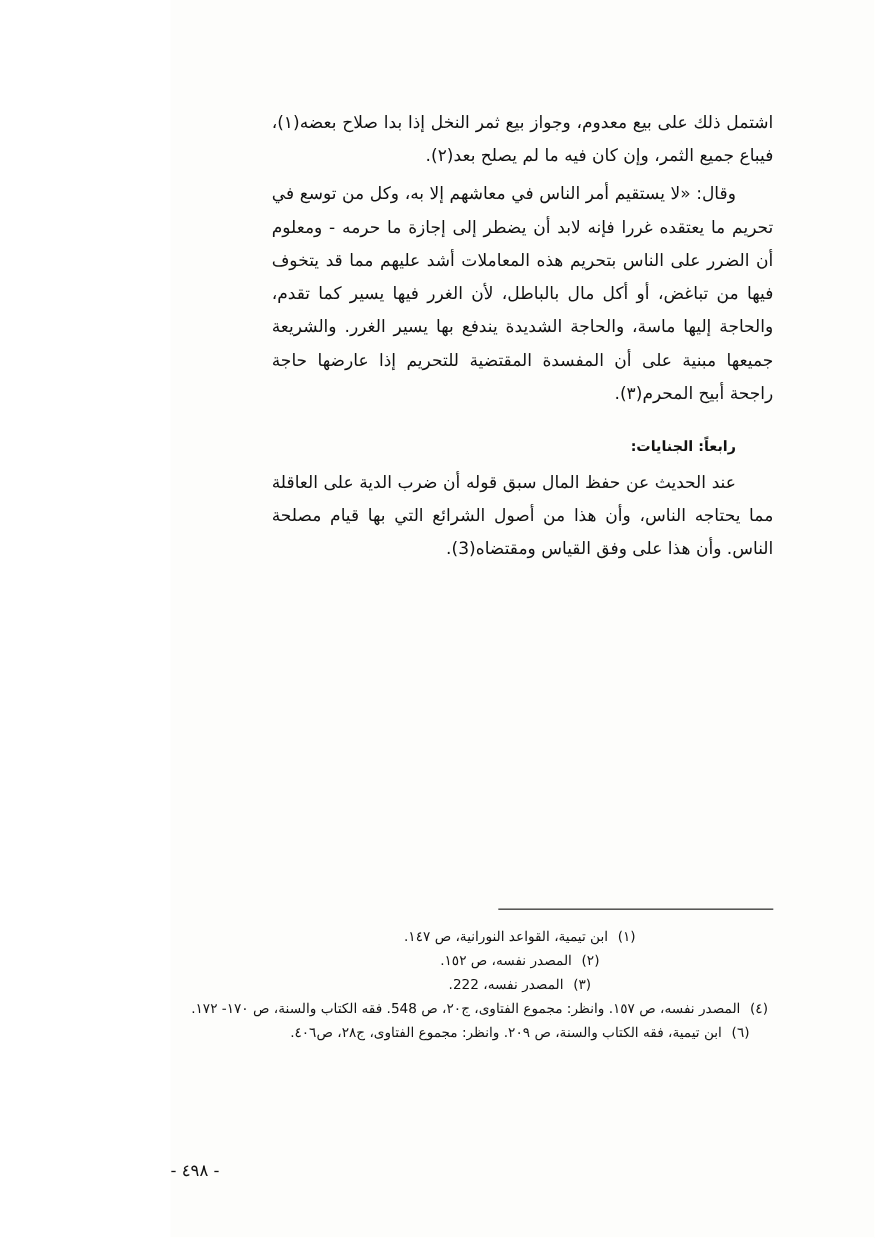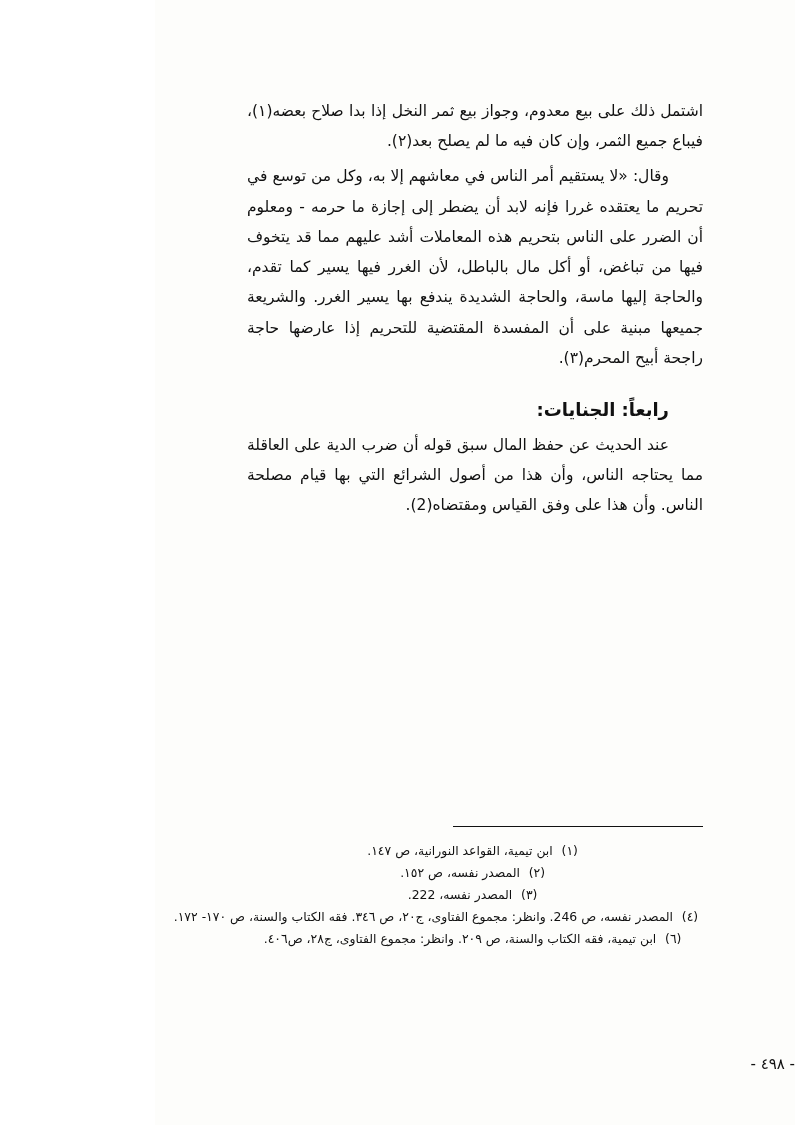--- a/index.html
+++ b/index.html
@@ -34,21 +34,21 @@
     letter-spacing: 0px;
   }
   p.para.indent {
     text-indent: 34px;
   }
   p.gap {
     margin-top: 2px;
   }
   .heading {
     margin: 26px 0 10px 0;
-    font-size: 18px;
+    font-size: 13px;
     font-weight: bold;
     text-align: right;
     text-indent: 34px;
   }
   .footnote-area {
     position: absolute;
     right: 92px;
     left: 92px;
     top: 826px;
     direction: rtl;
@@ -68,40 +68,40 @@
   }
   .fn-num {
     display: inline-block;
     min-width: 26px;
   }
   .page-number {
     position: absolute;
     bottom: 52px;
     left: 0;
     right: 0;
-    text-align: right;
+    text-align: left;
     font-size: 15px;
     letter-spacing: 1px;
   }
 </style>
 </head>
 <body>
 
 <div class="page">
 
   <div class="content">
 
     <p class="para">اشتمل ذلك على بيع معدوم، وجواز بيع ثمر النخل إذا بدا صلاح بعضه(١)، فيباع جميع الثمر، وإن كان فيه ما لم يصلح بعد(٢).</p>
 
     <p class="para indent gap">وقال: «لا يستقيم أمر الناس في معاشهم إلا به، وكل من توسع في تحريم ما يعتقده غررا فإنه لابد أن يضطر إلى إجازة ما حرمه - ومعلوم أن الضرر على الناس بتحريم هذه المعاملات أشد عليهم مما قد يتخوف فيها من تباغض، أو أكل مال بالباطل، لأن الغرر فيها يسير كما تقدم، والحاجة إليها ماسة، والحاجة الشديدة يندفع بها يسير الغرر. والشريعة جميعها مبنية على أن المفسدة المقتضية للتحريم إذا عارضها حاجة راجحة أبيح المحرم(٣).</p>
 
 
     <p class="heading">رابعاً: الجنايات:</p>
 
-    <p class="para indent gap">عند الحديث عن حفظ المال سبق قوله أن ضرب الدية على العاقلة مما يحتاجه الناس، وأن هذا من أصول الشرائع التي بها قيام مصلحة الناس. وأن هذا على وفق القياس ومقتضاه(2).</p>
+    <p class="para indent gap">عند الحديث عن حفظ المال سبق قوله أن ضرب الدية على العاقلة مما يحتاجه الناس، وأن هذا من أصول الشرائع التي بها قيام مصلحة الناس. وأن هذا على وفق القياس ومقتضاه(3).</p>
 
 
   </div>
 
   <div class="footnote-area">
     <div class="fn-rule"></div>
 
     <p class="fn-line">
       <span class="fn-num">(١)</span>
       <span>ابن تيمية، القواعد النورانية، ص ١٤٧.</span>
@@ -109,21 +109,21 @@
     <p class="fn-line">
       <span class="fn-num">(٢)</span>
       <span>المصدر نفسه، ص ١٥٢.</span>
     </p>
     <p class="fn-line">
       <span class="fn-num">(٣)</span>
       <span>المصدر نفسه، 222.</span>
     </p>
     <p class="fn-line">
       <span class="fn-num">(٤)</span>
-      <span>المصدر نفسه، ص 246. وانظر: مجموع الفتاوى، ج٢٠، ص ٣٤٦. فقه الكتاب والسنة، ص ١٧٠- ١٧٢.</span>
+      <span>المصدر نفسه، ص ١٥٧. وانظر: مجموع الفتاوى، ج٢٠، ص 548. فقه الكتاب والسنة، ص ١٧٠- ١٧٢.</span>
     </p>
     <p class="fn-line">
       <span class="fn-num">(٦)</span>
       <span>ابن تيمية، فقه الكتاب والسنة، ص ٢٠٩. وانظر: مجموع الفتاوى، ج٢٨، ص٤٠٦.</span>
     </p>
   </div>
 
   <div class="page-number">- ٤٩٨ -</div>
 
 </div>

